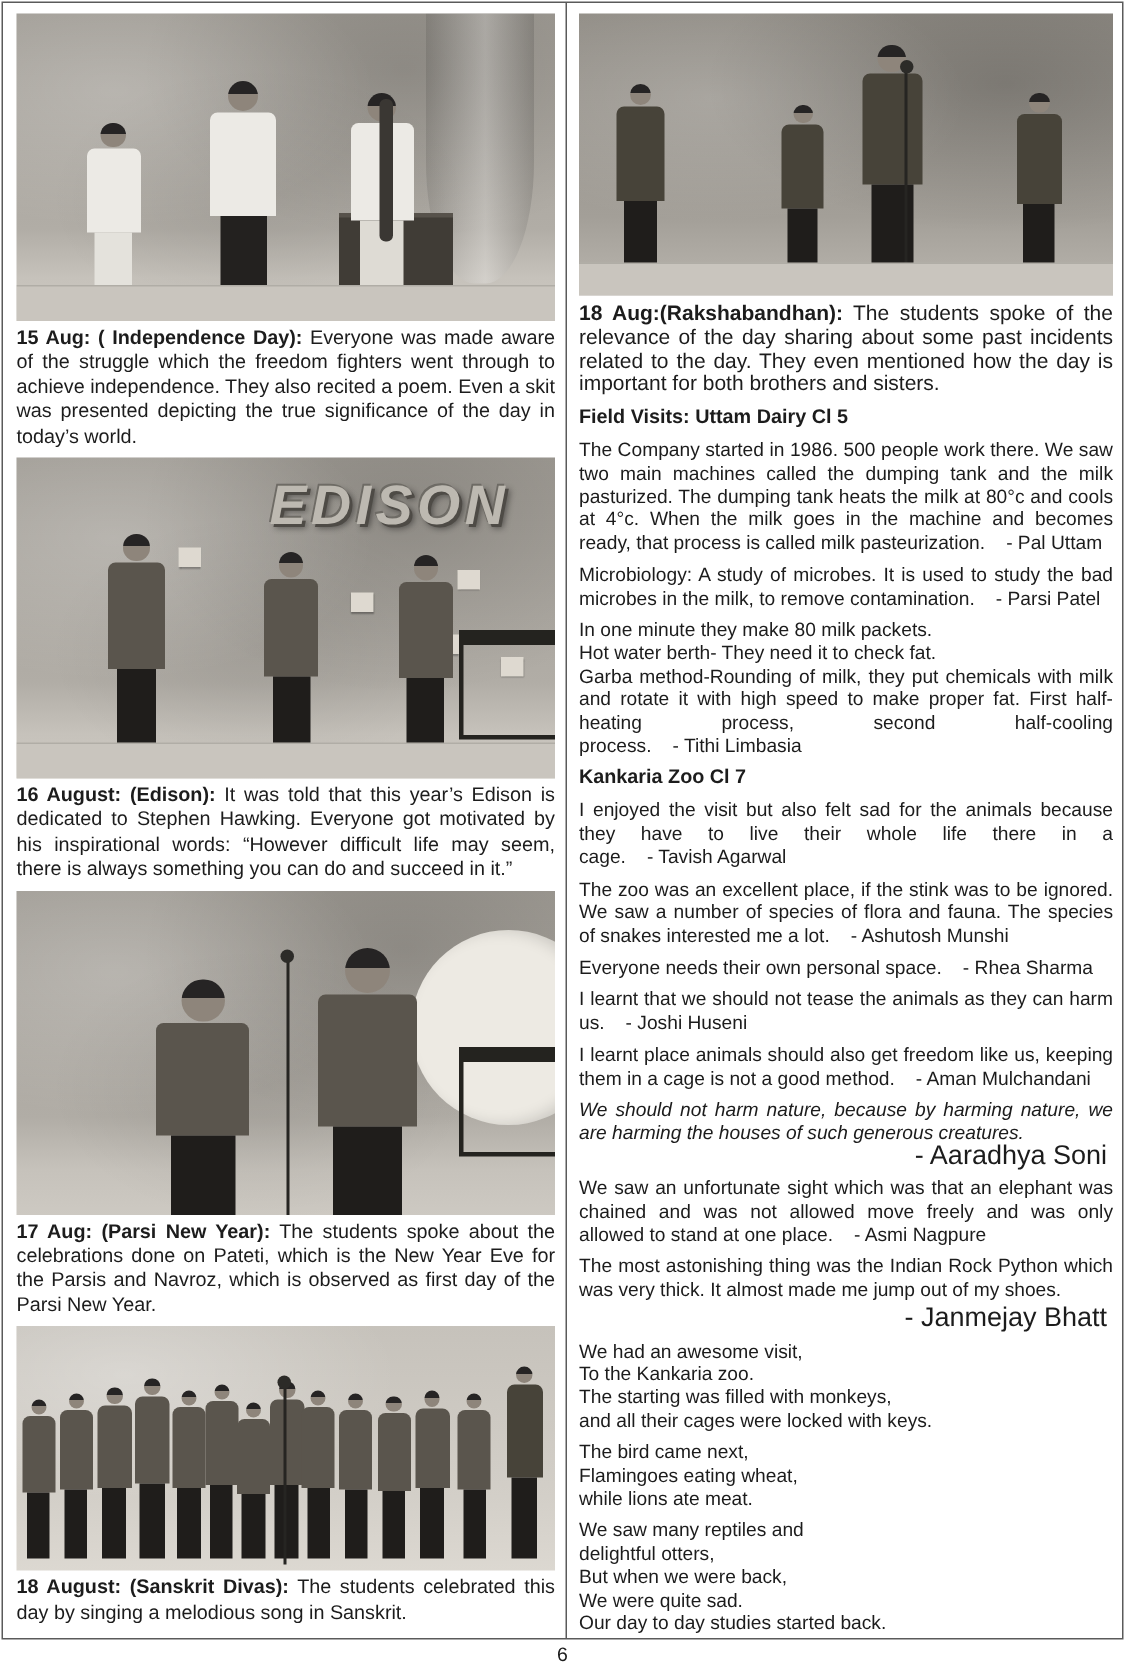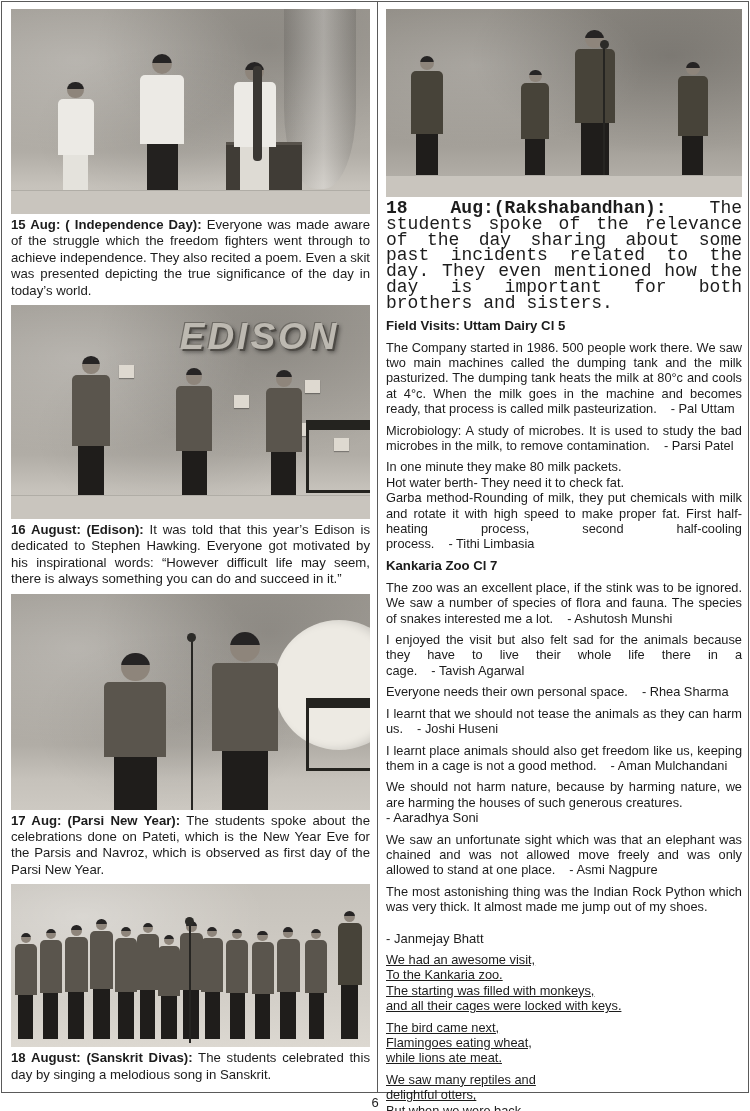--- a/index.html
+++ b/index.html
@@ -6,24 +6,24 @@
     font-family:"Liberation Sans", sans-serif;color:#1c1c1c;}
   .sheet{position:absolute;left:1px;top:1px;width:746px;height:1090px;border:1px solid #5a5a5a;display:flex;}
   .col{box-sizing:border-box;}
   .col.left{width:375px;padding:7px 7px 0 9px;}
   .col.right{width:371px;border-left:1px solid #5a5a5a;padding:7px 6px 0 8px;}
   
   .caption{font-size:13.2px;line-height:16.4px;text-align:justify;margin:3px 0 6px 0;}
   .caption b{font-weight:bold;}
   .para{font-size:12.8px;line-height:15.4px;text-align:justify;margin:0 0 6px 0;}
   .attr{padding-left:14px;white-space:nowrap;}
-  .attr-line{font-size:13px;line-height:15.4px;margin:-6px 4px 6px 0;}
+  .attr-line{font-size:18px;line-height:15.4px;text-align:right;margin:-6px 4px 6px 0;}
   .heading{font-size:13.2px;line-height:16px;font-weight:bold;margin:2px 0 6px 0;}
   .pline{font-size:12.8px;line-height:15.4px;}
-  .stanza{margin:0 0 6px 0;text-decoration:underline;}
+  .stanza{margin:0 0 6px 0;}
   .pagefoot{position:absolute;top:1095px;left:0;width:750px;text-align:center;font-size:13px;}
   
   .photo{position:relative;overflow:hidden;margin:0 0 2px 0;
     background:
       radial-gradient(ellipse at 18% 25%, rgba(255,255,255,.20), transparent 42%),
       radial-gradient(ellipse at 72% 18%, rgba(0,0,0,.14), transparent 48%),
       radial-gradient(ellipse at 45% 60%, rgba(0,0,0,.08), transparent 50%),
       linear-gradient(#a09c95, #b1ada6 70%, #c6c2bb 86%, #cdc9c2);}
   .photo .floor{position:absolute;left:0;bottom:0;width:100%;height:11%;background:#c9c5be;border-top:1px solid rgba(0,0,0,.12);}
   .fig{position:absolute;bottom:5%;display:flex;flex-direction:column;align-items:center;}
@@ -227,48 +227,48 @@
         </div>
       <div class="fig dark" style="left:82%;height:126px;width:30px;">
           <i class="h"></i>
           <i class="t"></i>
           <i class="l"></i>
         </div>
       <div class="mic" style="left:61%;top:21%;height:146px;"></div>
       <div class="floor"></div>
     </div>
 
-    <p class="caption" style="font-size:18px;line-height:15.8px;margin:4px 0 6px 0;font-family:Liberation Mono, monospace;"><b>18 Aug:(Rakshabandhan):</b> <span>The students spoke of the relevance of the day sharing about some past incidents related to the day. They even mentioned how the day is important for both brothers and sisters.</span></p>
+    <p class="caption" style="font-size:14px;line-height:15.8px;margin:4px 0 6px 0;"><b>18 Aug:(Rakshabandhan):</b> <span>The students spoke of the relevance of the day sharing about some past incidents related to the day. They even mentioned how the day is important for both brothers and sisters.</span></p>
 
     <div class="heading">Field Visits: Uttam Dairy  Cl 5</div>
 
     <p class="para"><span>The Company started in 1986. 500 people work there. We saw two main machines called the dumping tank and the milk pasturized. The dumping tank heats the milk at 80°c and cools at 4°c. When the milk goes in the machine and becomes ready, that process is called milk pasteurization.</span><span class="attr">-  Pal Uttam</span></p>
 
     <p class="para"><span>Microbiology: A study of microbes. It is used to study the bad microbes in the milk, to remove contamination.</span><span class="attr">-  Parsi Patel</span></p>
 
     <div>
       <div class="pline">In one minute they make 80 milk packets.</div>
       <div class="pline">Hot water berth- They need it to check fat.</div>
       <p class="para"><span>Garba method-Rounding of milk, they put chemicals with milk and rotate it with high speed to make proper fat. First half-heating process, second half-cooling process.</span><span class="attr">- Tithi Limbasia</span></p>
     </div>
 
     <div class="heading">Kankaria Zoo Cl 7</div>
 
+    <p class="para"><span>I enjoyed the visit but also felt sad for the animals because they have to live their whole life there in a cage.</span><span class="attr">-  Tavish Agarwal</span></p>
     <p class="para"><span>The zoo was an excellent place, if the stink was to be ignored. We saw a number of species of flora and fauna. The species of snakes interested me a lot.</span><span class="attr">-  Ashutosh Munshi</span></p>
-    <p class="para"><span>I enjoyed the visit but also felt sad for the animals because they have to live their whole life there in a cage.</span><span class="attr">-  Tavish Agarwal</span></p>
     <p class="para"><span>Everyone needs their own personal space.</span><span class="attr">-  Rhea Sharma</span></p>
     <p class="para"><span>I learnt that we should not tease the animals as they can harm us.</span><span class="attr">-  Joshi Huseni</span></p>
     <p class="para"><span>I learnt place animals should also get freedom like us, keeping them in a cage is not a good method.</span><span class="attr">-  Aman Mulchandani</span></p>
 
-    <p class="para" style="margin-bottom:0;"><span>We should not harm nature, because by harming nature, we are harming the houses of such generous creatures.</span></p>
+    <p class="para" style="margin-bottom:0;font-style:italic;"><span>We should not harm nature, because by harming nature, we are harming the houses of such generous creatures.</span></p>
     <div class="attr-line" style="margin-top:0;">-  Aaradhya Soni</div>
 
     <p class="para"><span>We saw an unfortunate sight which was that an elephant was chained and was not allowed move freely and was only allowed to stand at one place.</span><span class="attr">-  Asmi Nagpure</span></p>
 
-    <p class="para" style="margin-bottom:16px;"><span>The most astonishing thing was the Indian Rock Python which was very thick. It almost made me jump out of my shoes.</span></p>
+    <p class="para" style="margin-bottom:4px;"><span>The most astonishing thing was the Indian Rock Python which was very thick. It almost made me jump out of my shoes.</span></p>
     <div class="attr-line" style="margin-top:0;">- Janmejay Bhatt</div>
 
     <div class="stanza">
       <div class="pline">We had an awesome visit,</div>
       <div class="pline">To the Kankaria zoo.</div>
       <div class="pline">The starting was filled with monkeys,</div>
       <div class="pline">and all their cages were locked with keys.</div>
     </div>
     <div class="stanza">
       <div class="pline">The bird came next,</div>

